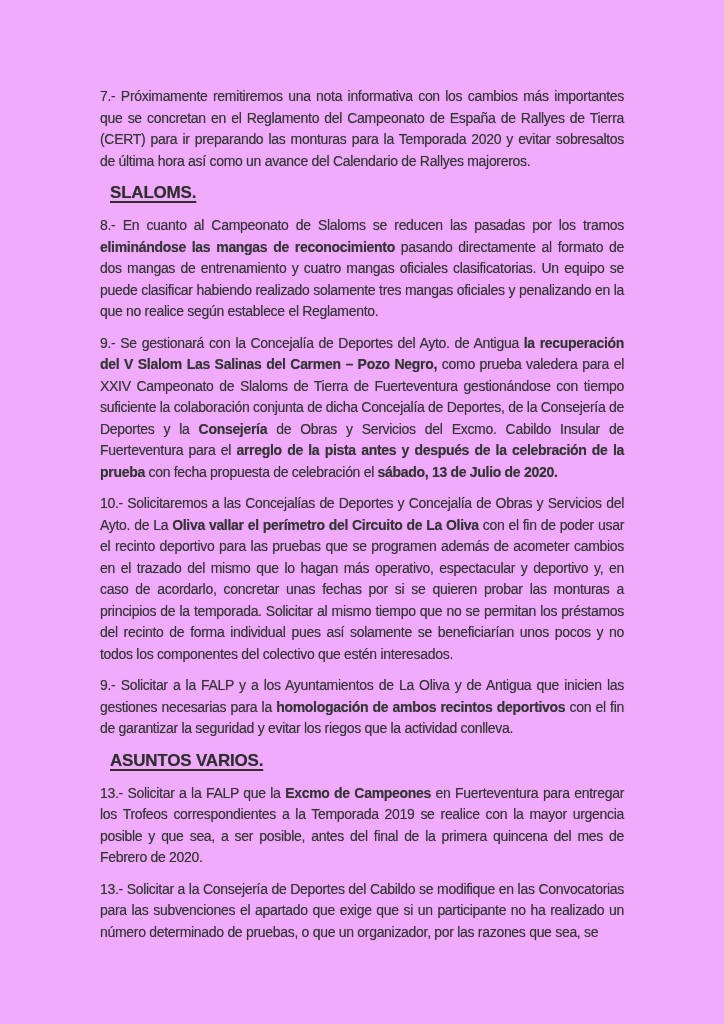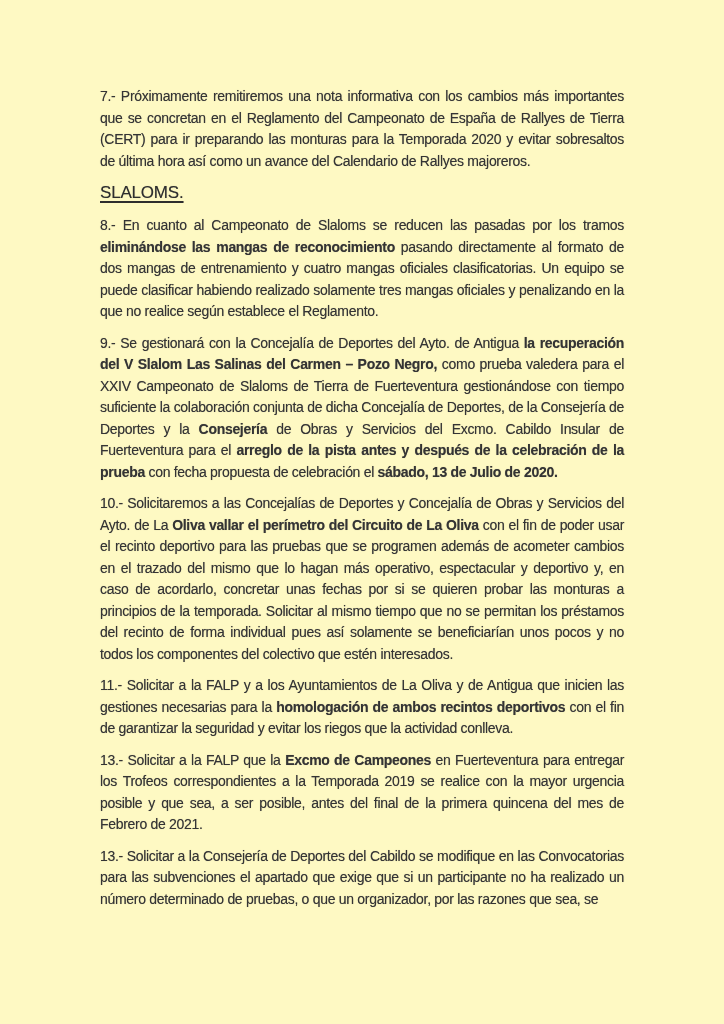--- a/index.html
+++ b/index.html
@@ -4,63 +4,64 @@
 <style>
   html, body {
     margin: 0;
     padding: 0;
     background: #ffffff;
   }
   .page {
     position: relative;
     width: 724px;
     height: 1024px;
-    background: #fef9c3;
+    background: #f0abfc;
     font-family: "Liberation Sans", sans-serif;
     color: #343434;
     overflow: hidden;
   }
   .content {
     position: absolute;
     left: 100px;
     top: 86px;
     width: 524px;
     font-size: 14px;
     line-height: 21.5px;
     letter-spacing: -0.3px;
     text-align: justify;
     text-shadow: 0 0 0.7px rgba(70,70,70,0.55);
   }
   .para {
     margin: 0 0 10px 0;
   }
   .heading {
     font-size: 17px;
-    font-weight: normal;
+    font-weight: bold;
     text-decoration: underline;
     text-decoration-thickness: 2px;
     text-underline-offset: 3px;
-    margin: 9px 0 11px 0;
+    margin: 9px 0 11px 10px;
     letter-spacing: -0.2px;
     text-align: left;
     line-height: 22px;
     color: #2e2e2e;
   }
   .bold {
     font-weight: bold;
     margin-top: 19px;
   }
 </style>
 </head>
 <body>
 
 <div class="page">
   <div class="content">
       <p class="para"><span>7.- Próximamente remitiremos una nota informativa con los cambios más importantes que se concretan en el Reglamento del Campeonato de España de Rallyes de Tierra (CERT)  para ir preparando las monturas para la Temporada 2020 y evitar sobresaltos de última hora así como un avance del Calendario de Rallyes majoreros.</span></p>
       <h2 class="heading">SLALOMS.</h2>
       <p class="para"><span>8.- En cuanto al Campeonato de Slaloms se  reducen   las pasadas por los tramos </span><span class="bold">eliminándose las mangas de reconocimiento</span><span> pasando directamente al formato de dos mangas de entrenamiento y cuatro mangas oficiales clasificatorias. Un equipo se puede clasificar habiendo realizado solamente tres mangas oficiales  y penalizando en la que no realice según  establece el Reglamento.</span></p>
       <p class="para"><span>9.- Se gestionará con la Concejalía de Deportes  del Ayto. de Antigua </span><span class="bold">la recuperación del V Slalom Las Salinas del Carmen – Pozo Negro,</span><span> como prueba valedera para  el XXIV Campeonato de Slaloms de Tierra de Fuerteventura   gestionándose con tiempo suficiente la colaboración conjunta  de dicha Concejalía de Deportes,  de la Consejería de Deportes y la </span><span class="bold">Consejería</span><span> de Obras y Servicios del Excmo. Cabildo Insular de Fuerteventura para el </span><span class="bold">arreglo de la pista antes y después de la celebración de la prueba</span><span> con fecha propuesta  de celebración el </span><span class="bold">sábado, 13 de Julio de 2020.</span></p>
       <p class="para"><span>10.- Solicitaremos a las Concejalías de Deportes y Concejalía de Obras y Servicios del Ayto. de La </span><span class="bold">Oliva  vallar el perímetro del Circuito de La Oliva</span><span> con el fin de poder usar el recinto deportivo para las pruebas que se programen además de acometer cambios en el trazado del mismo que lo hagan más operativo, espectacular y deportivo y, en caso de acordarlo, concretar unas fechas por si se quieren probar las monturas a principios de la temporada. Solicitar al mismo tiempo que no se permitan   los préstamos del recinto de  forma individual  pues así solamente se beneficiarían unos pocos y no todos los componentes del colectivo que estén interesados.</span></p>
-      <p class="para"><span>11.-  Solicitar a la FALP y a los Ayuntamientos de La Oliva y de Antigua que inicien las gestiones necesarias para la </span><span class="bold">homologación de ambos recintos deportivos</span><span> con el fin de garantizar la seguridad  y evitar los riegos que la actividad conlleva.</span></p>
-      <p class="para"><span>13.- Solicitar a la FALP que la </span><span class="bold">Excmo de Campeones</span><span> en Fuerteventura para entregar los Trofeos correspondientes a la Temporada 2019 se realice con la mayor urgencia posible y que sea, a ser posible,  antes del final de la primera quincena del mes de Febrero de 2021.</span></p>
+      <p class="para"><span>9.-  Solicitar a la FALP y a los Ayuntamientos de La Oliva y de Antigua que inicien las gestiones necesarias para la </span><span class="bold">homologación de ambos recintos deportivos</span><span> con el fin de garantizar la seguridad  y evitar los riegos que la actividad conlleva.</span></p>
+      <h2 class="heading">ASUNTOS VARIOS.</h2>
+      <p class="para"><span>13.- Solicitar a la FALP que la </span><span class="bold">Excmo de Campeones</span><span> en Fuerteventura para entregar los Trofeos correspondientes a la Temporada 2019 se realice con la mayor urgencia posible y que sea, a ser posible,  antes del final de la primera quincena del mes de Febrero de 2020.</span></p>
       <p class="para"><span>13.- Solicitar a la Consejería de Deportes del Cabildo se modifique en las Convocatorias para las subvenciones  el apartado que exige que si un participante no ha realizado un número determinado de pruebas, o que  un  organizador, por las razones que sea,  se</span></p>
     </div>
 </div>
 
 </body></html>

